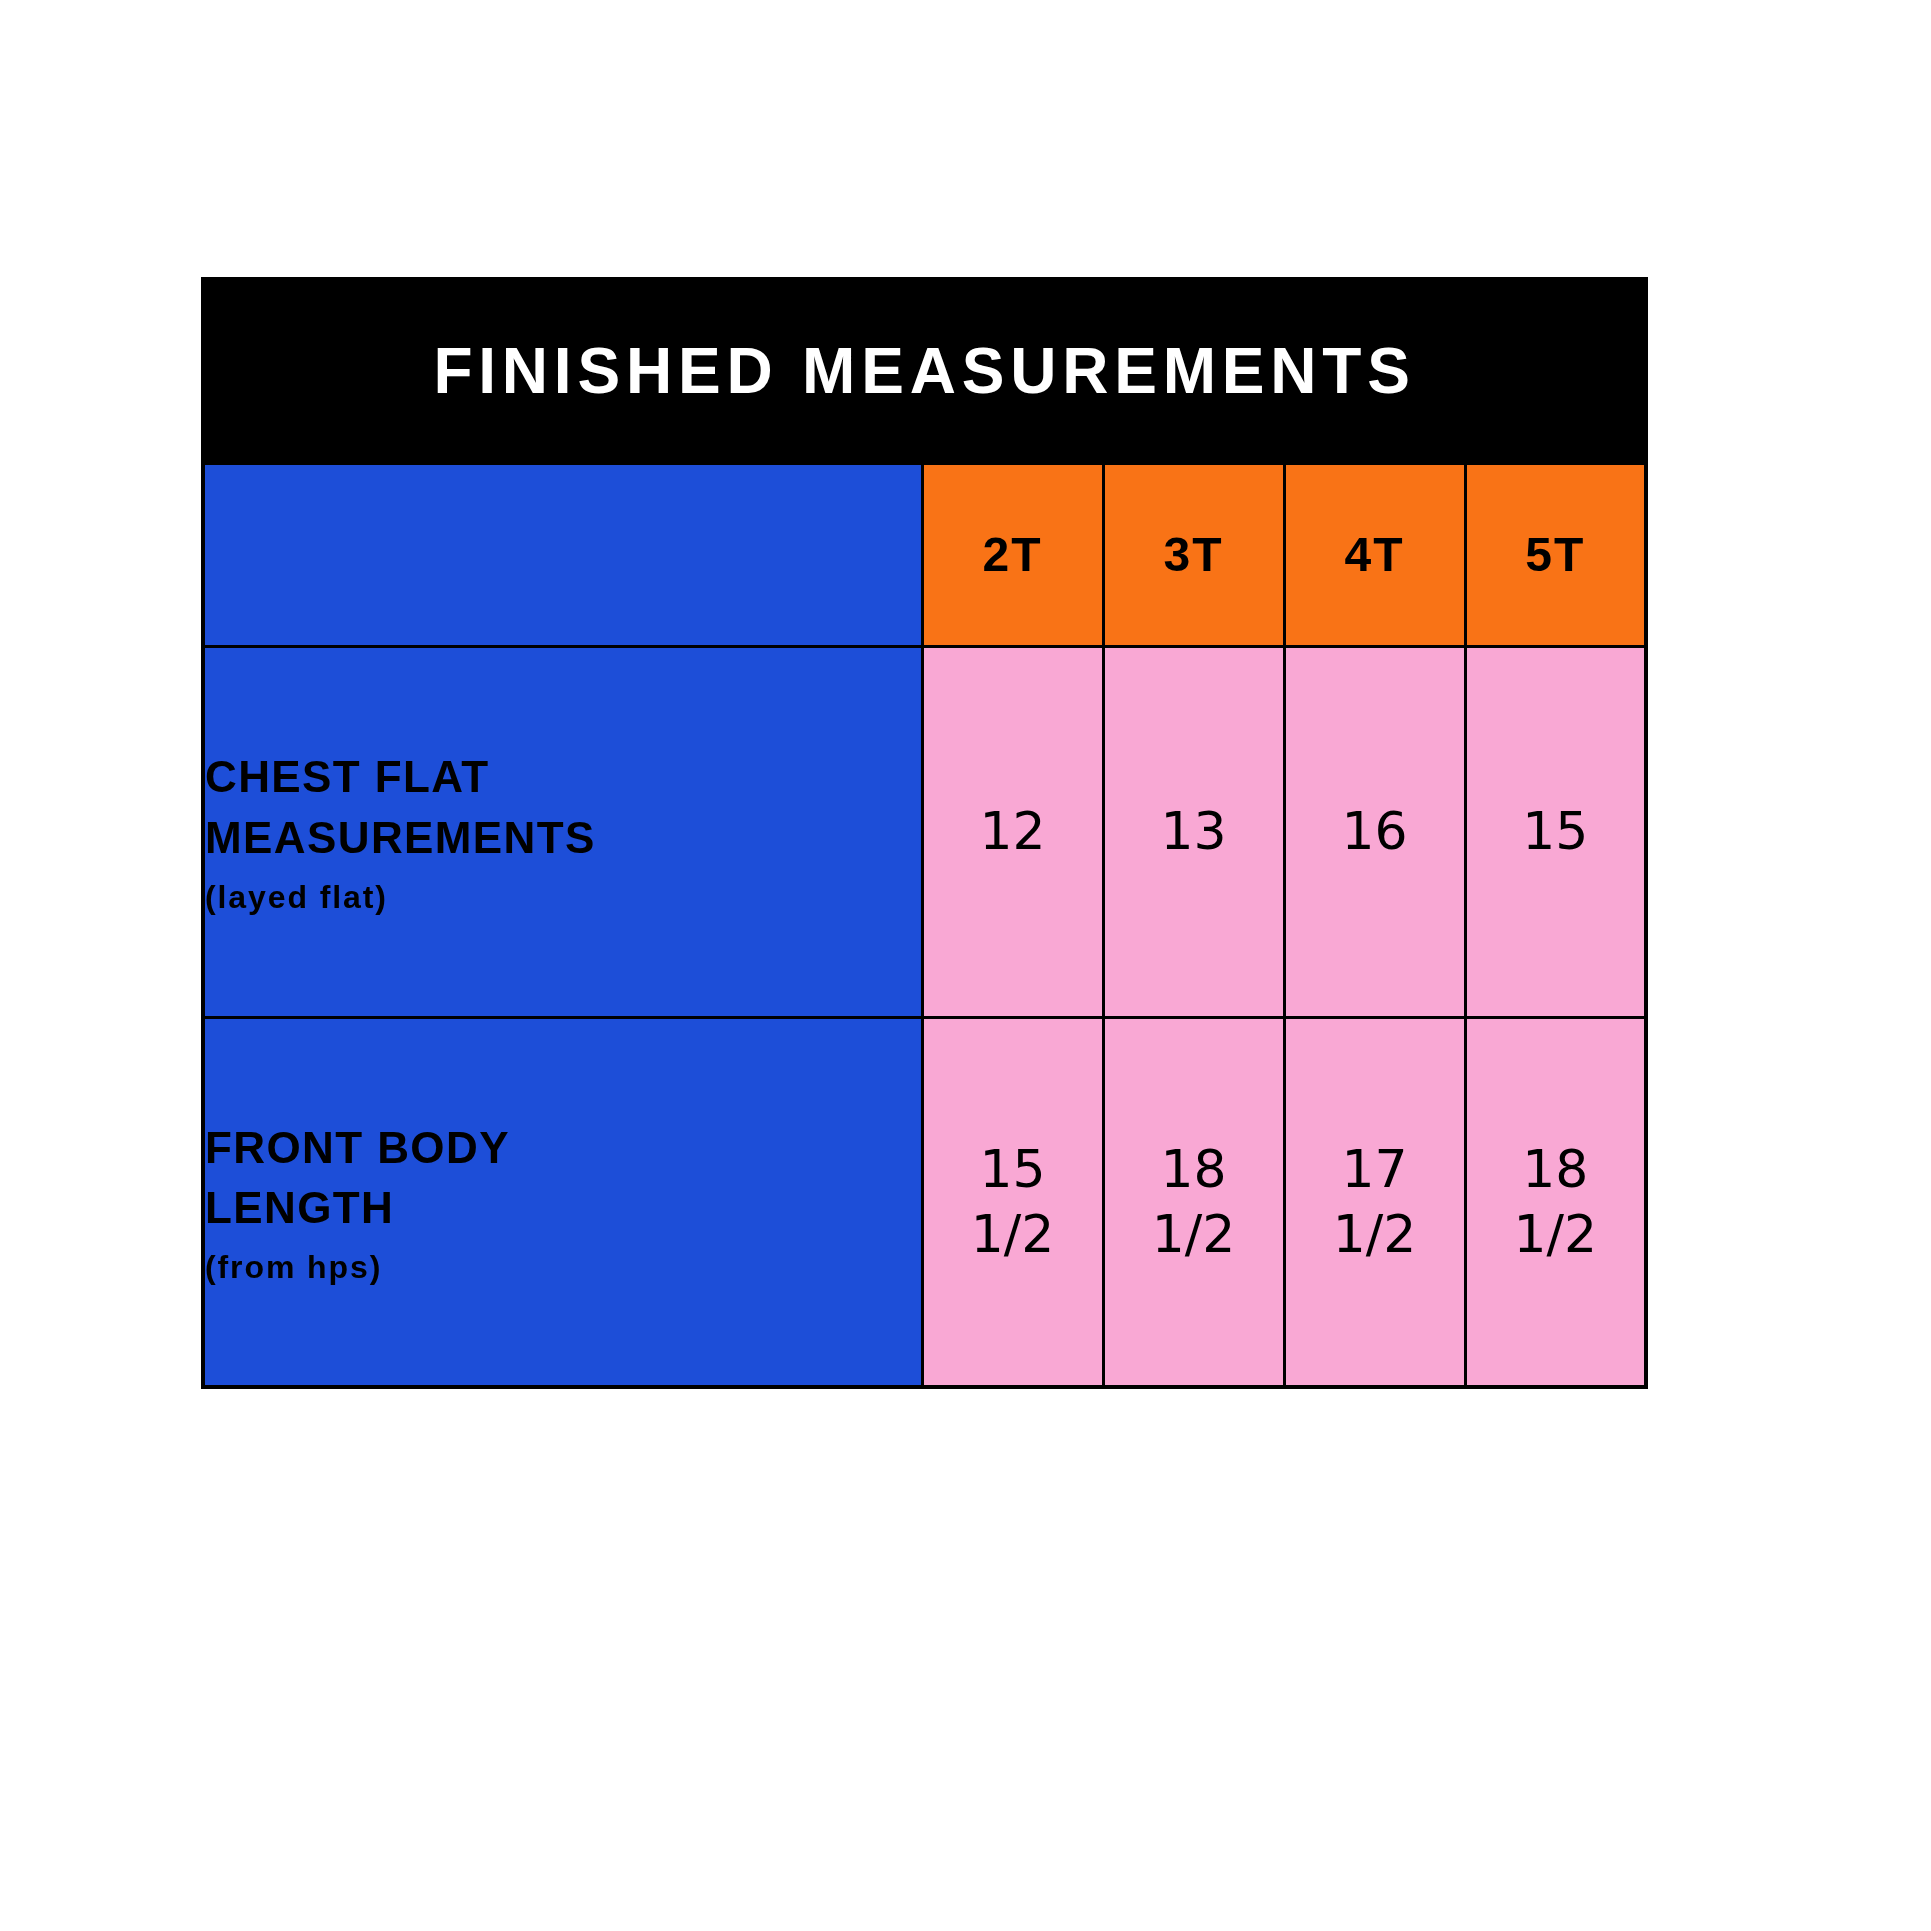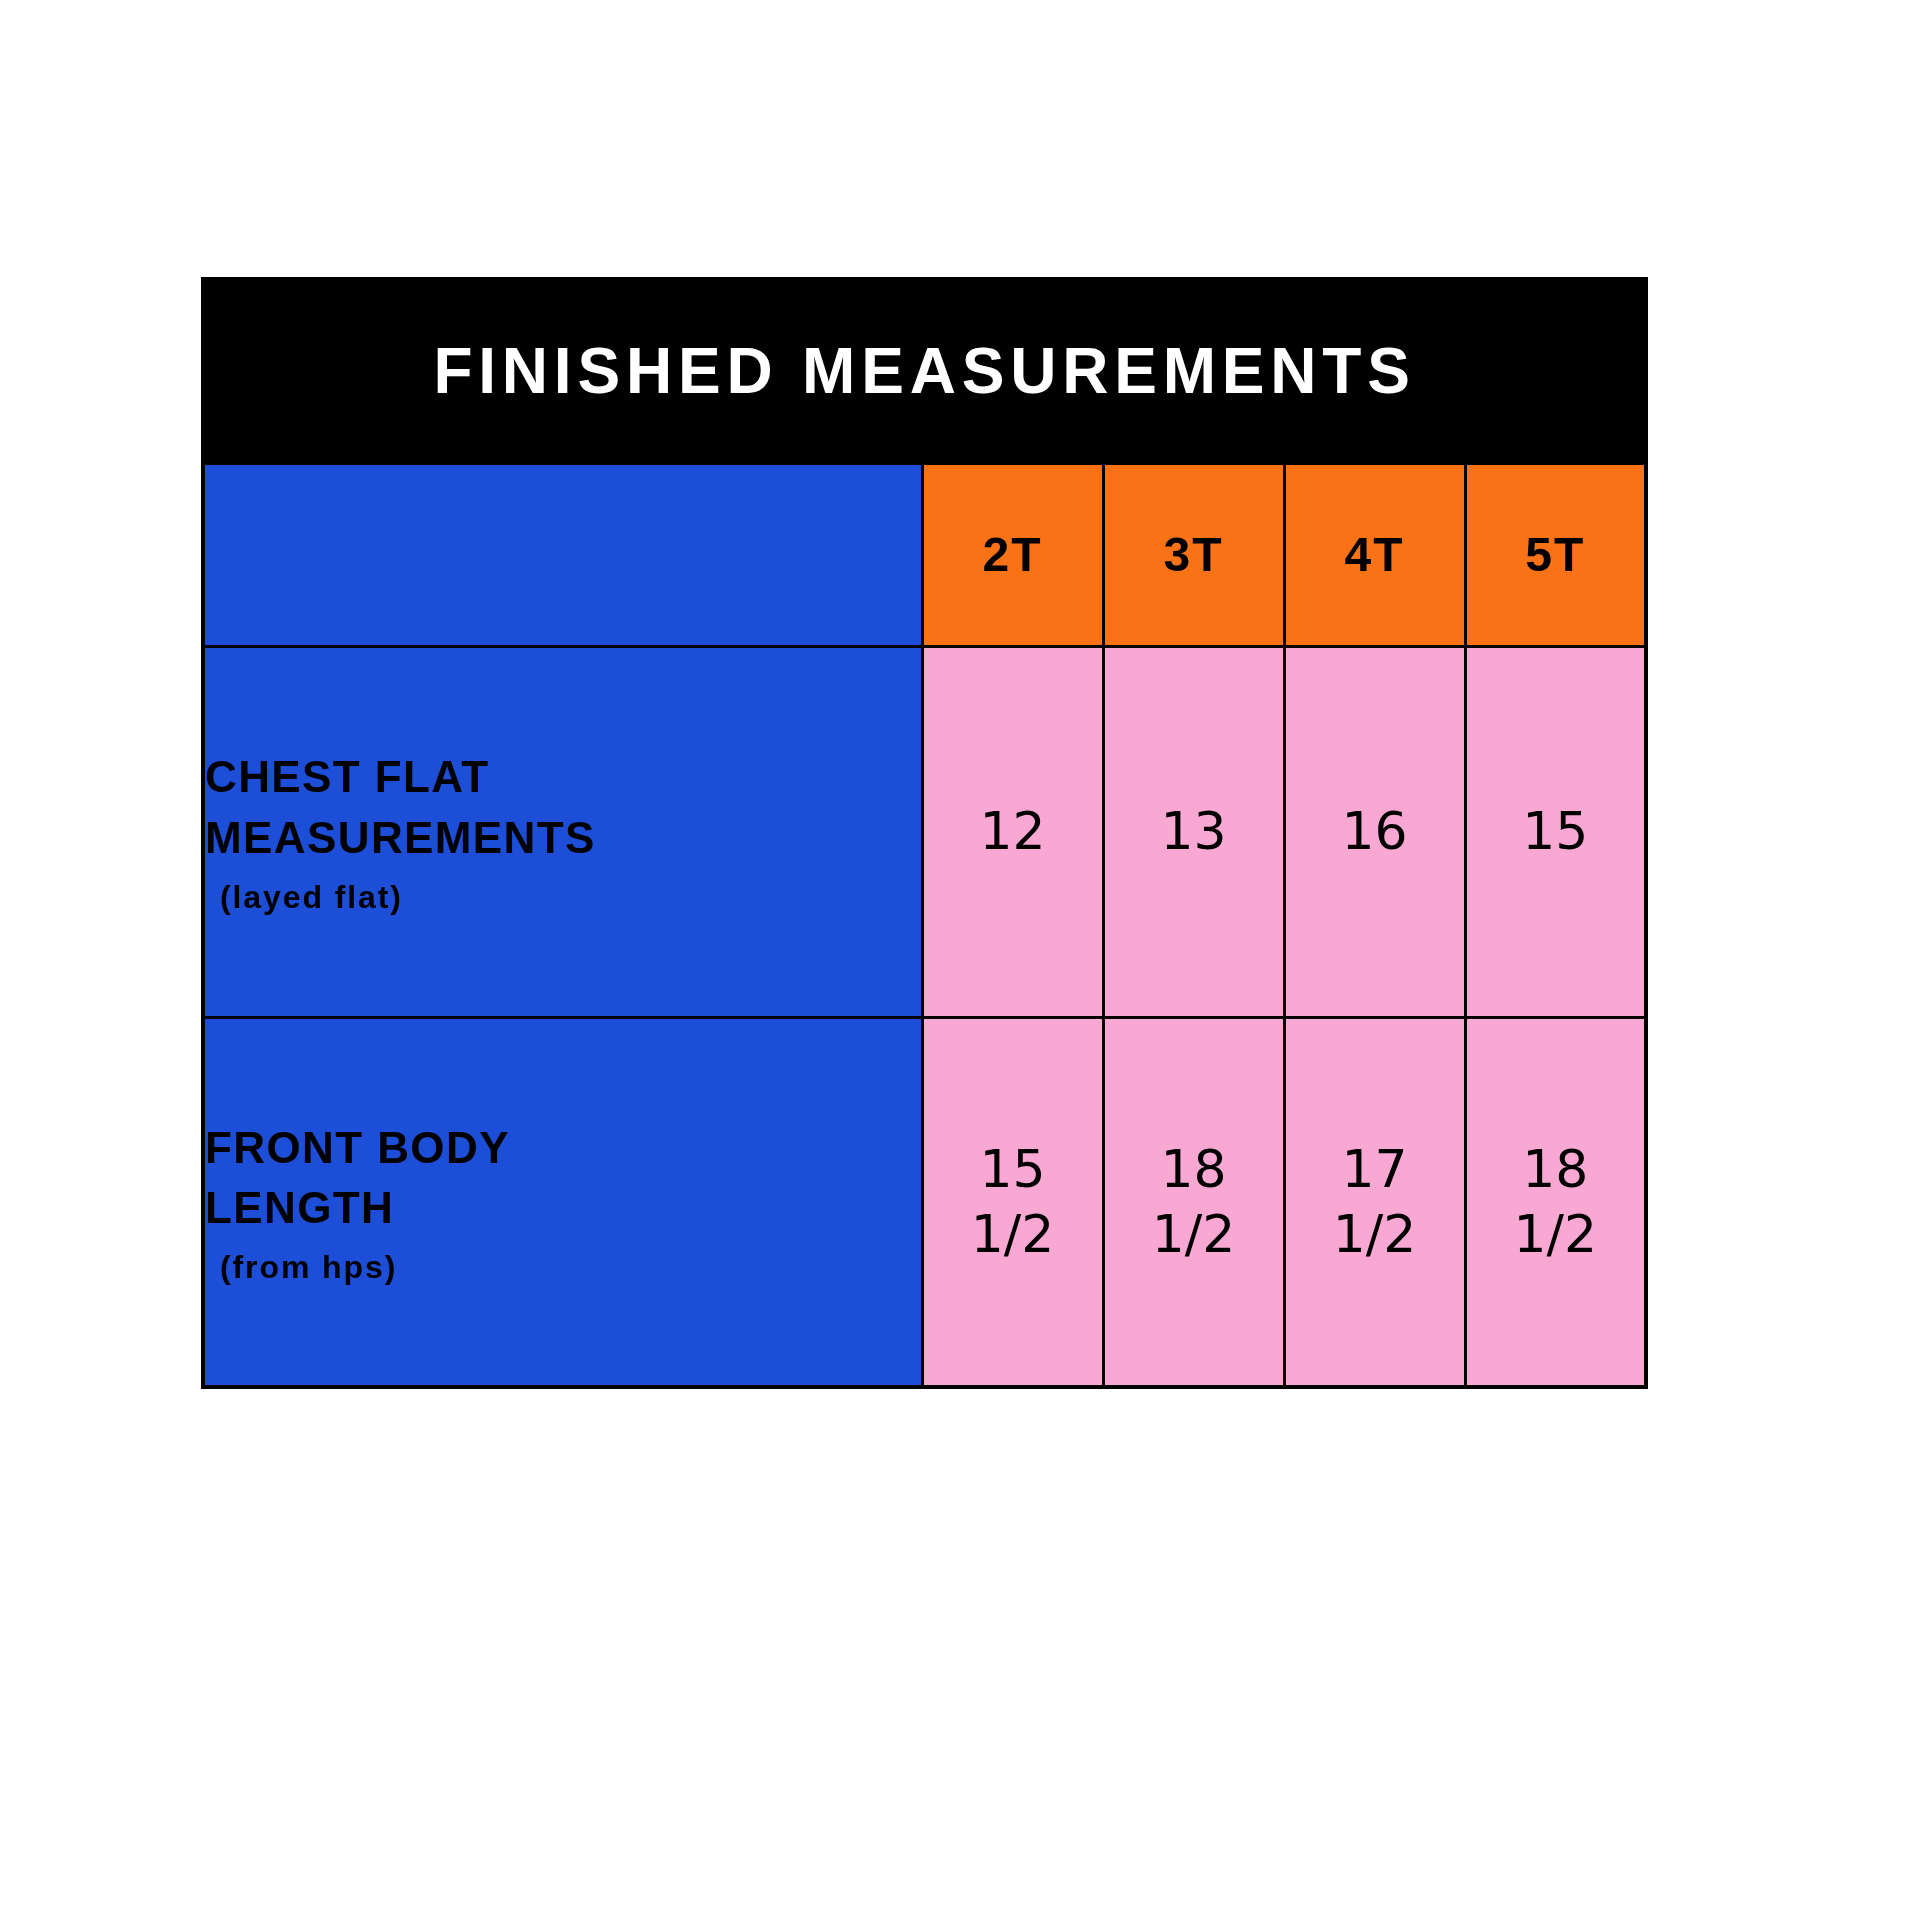--- a/index.html
+++ b/index.html
@@ -65,21 +65,20 @@
     font-size: 44px;
     font-weight: bold;
     letter-spacing: 1.4px;
     line-height: 1.38;
   }
   .label-sub {
     font-size: 32px;
     font-weight: bold;
     letter-spacing: 1.9px;
     margin-top: 9.7px;
-    padding-left: 15px;
   }
   .label-sub:empty { display: none; }
   .val-cell {
     text-align: center;
     background: #f9a8d4;
     font-family: "DejaVu Sans", sans-serif;
   }
   .val-cell span {
     display: block;
     font-size: 52px;

